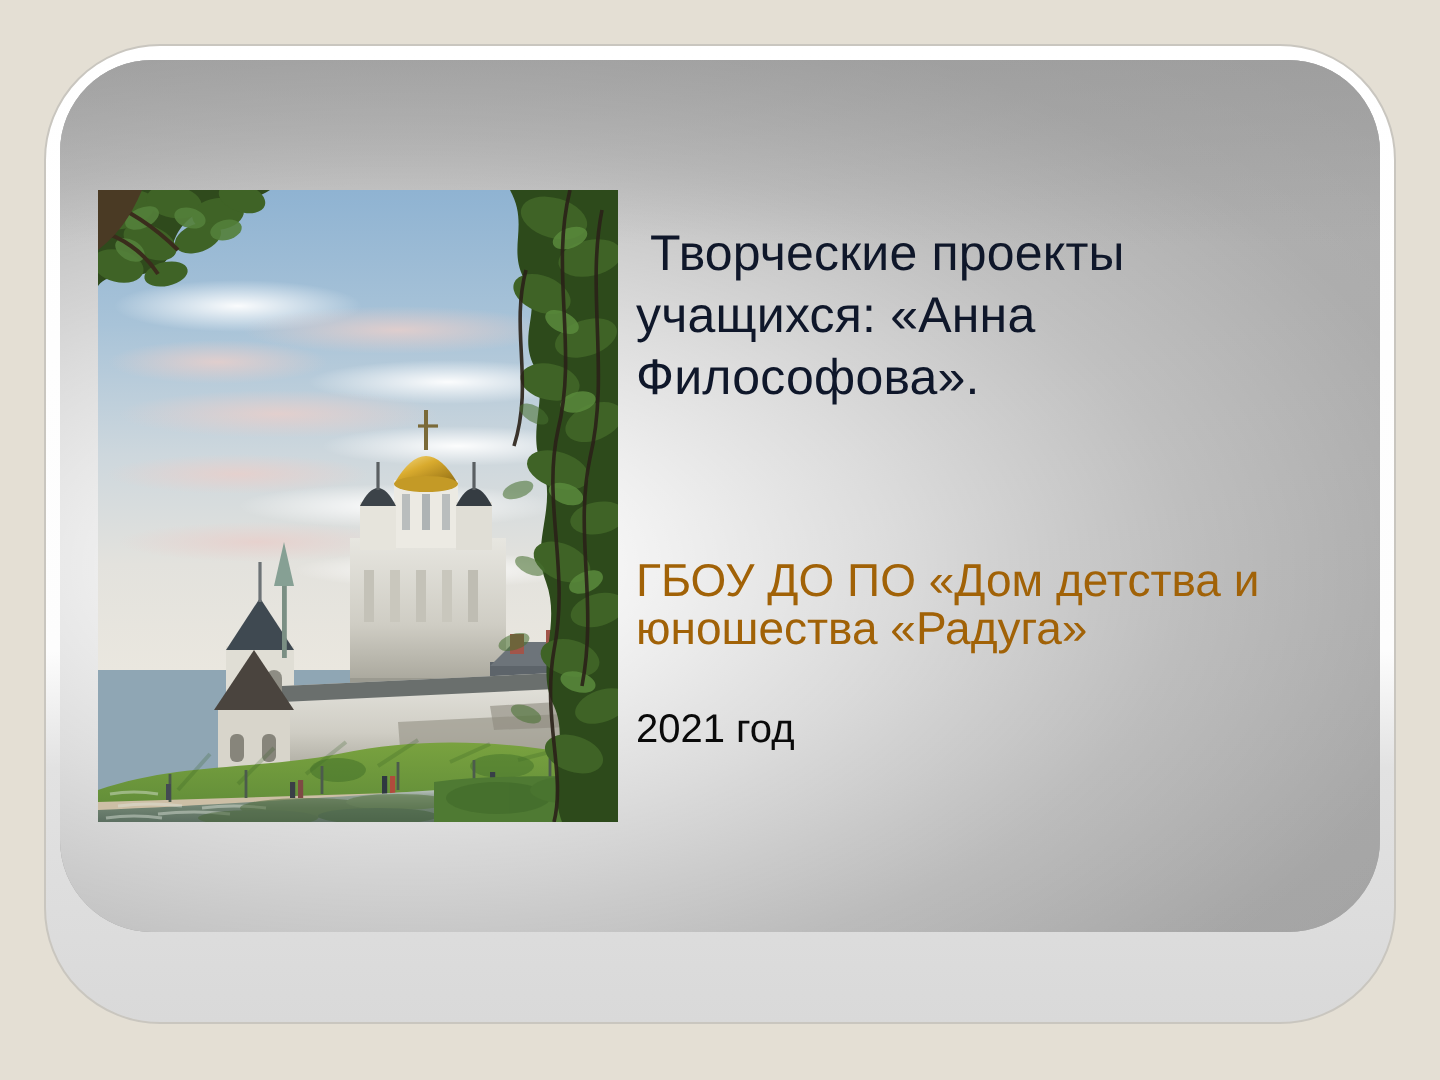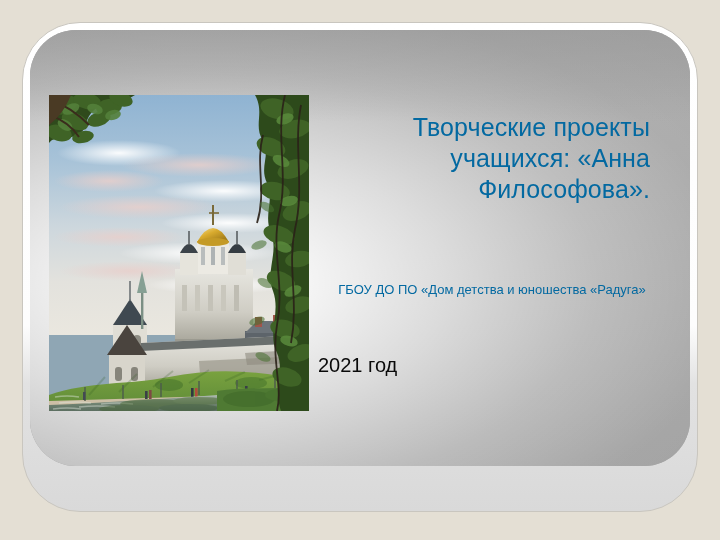--- a/index.html
+++ b/index.html
@@ -74,39 +74,37 @@
   
   .text-col {
     position: absolute;
     left: 318px;
     top: 112px;
     width: 332px;
   }
   .title-text {
     font-size: 25px;
     line-height: 31px;
-    color: #0369a1;
+    color: #0f172a;
     letter-spacing: 0.1px;
     white-space: pre-wrap;
     margin: 0;
-    text-align: right;
   }
   .subtitle-block {
     position: absolute;
     left: 318px;
     top: 278px;
     width: 348px;
   }
   .subtitle-text {
-    font-size: 13px;
+    font-size: 23px;
     line-height: 24px;
-    color: #0369a1;
+    color: #a16207;
     margin: 0;
     white-space: pre-wrap;
-    text-align: center;
   }
   .year-text {
     position: absolute;
     left: 318px;
     top: 352px;
     width: 306px;
     font-size: 20px;
     line-height: 26px;
     color: #0a0a0a;
     margin: 0;

